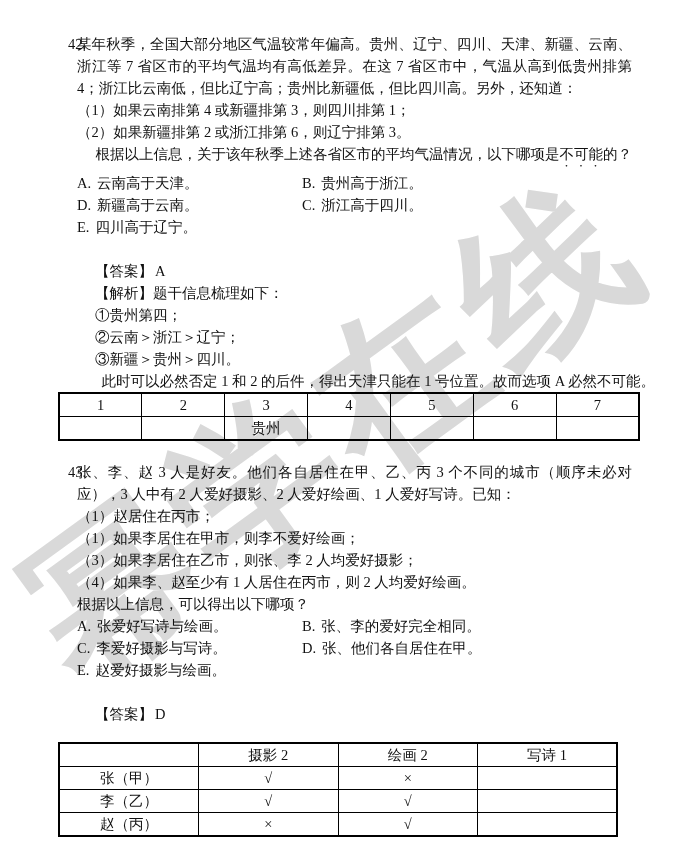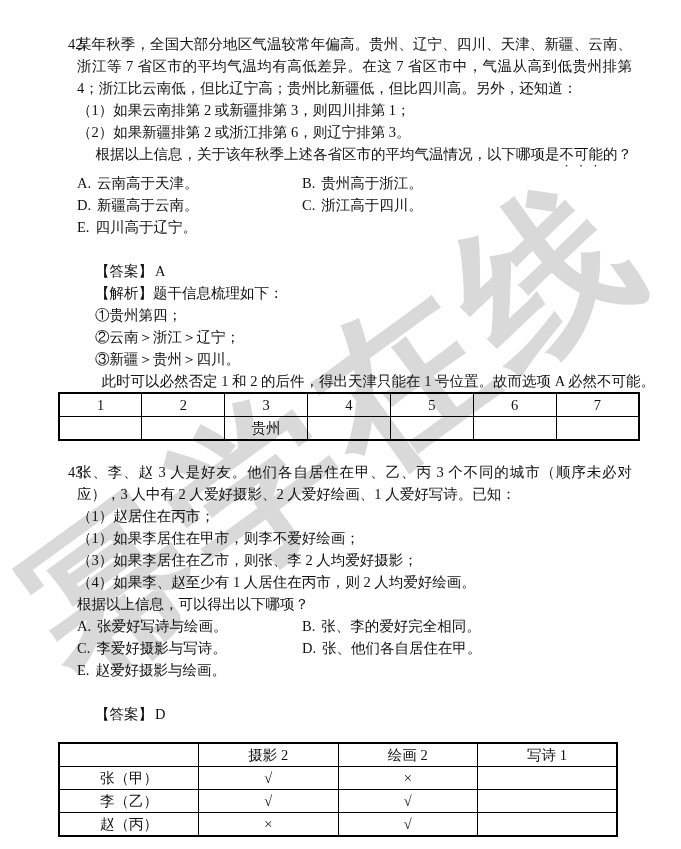--- a/index.html
+++ b/index.html
@@ -54,21 +54,21 @@
 
 <div class="page">
   <div class="watermark">幂学在线</div>
 
   <div class="content">
 
     <section class="question">
       <span class="qnum">42.</span>
       <div class="qbody">
         <p class="stem">某年秋季，全国大部分地区气温较常年偏高。贵州、辽宁、四川、天津、新疆、云南、浙江等 7 省区市的平均气温均有高低差异。在这 7 省区市中，气温从高到低贵州排第 4；浙江比云南低，但比辽宁高；贵州比新疆低，但比四川高。另外，还知道：</p>
-        <p class="cond">（1）如果云南排第 2 或新疆排第 3，则四川排第 1；</p>
+        <p class="cond">（1）如果云南排第 4 或新疆排第 3，则四川排第 1；</p>
         <p class="cond">（2）如果新疆排第 2 或浙江排第 6，则辽宁排第 3。</p>
         <p class="prompt nowrap"><span>根据以上信息，关于该年秋季上述各省区市的平均气温情况，以下哪项是</span><span class="emph">不可能</span><span>的？</span></p>
         <div class="options opts-gap">
           <p class="option"><span class="olabel">A.</span><span>云南高于天津。</span></p>
           <p class="option"><span class="olabel">B.</span><span>贵州高于浙江。</span></p>
           <p class="option"><span class="olabel">D.</span><span>新疆高于云南。</span></p>
           <p class="option"><span class="olabel">C.</span><span>浙江高于四川。</span></p>
           <p class="option"><span class="olabel">E.</span><span>四川高于辽宁。</span></p>
         </div>
       </div>

